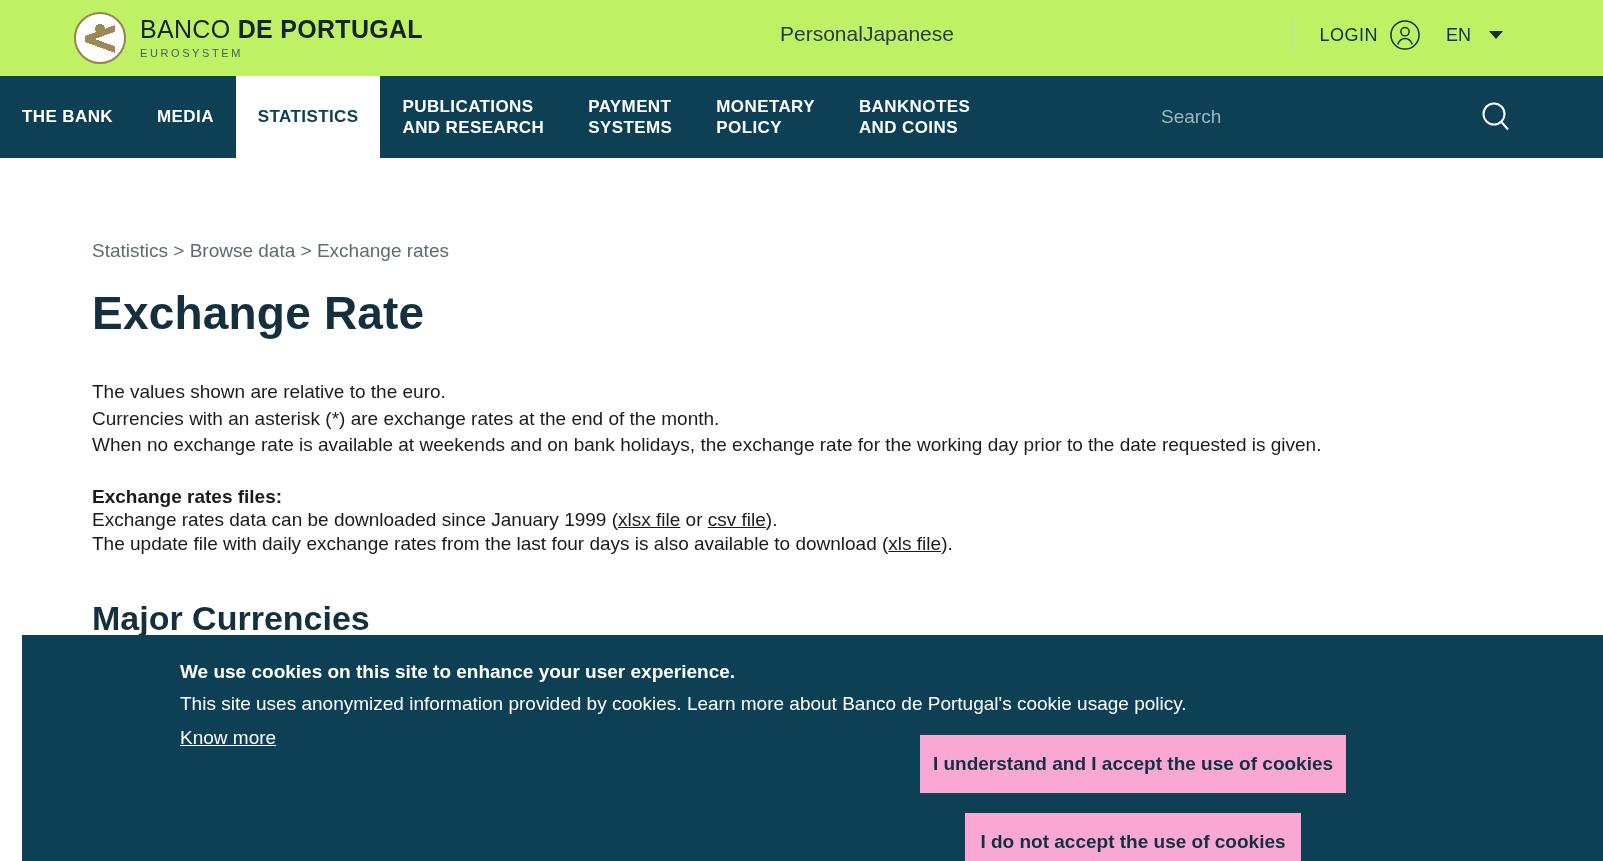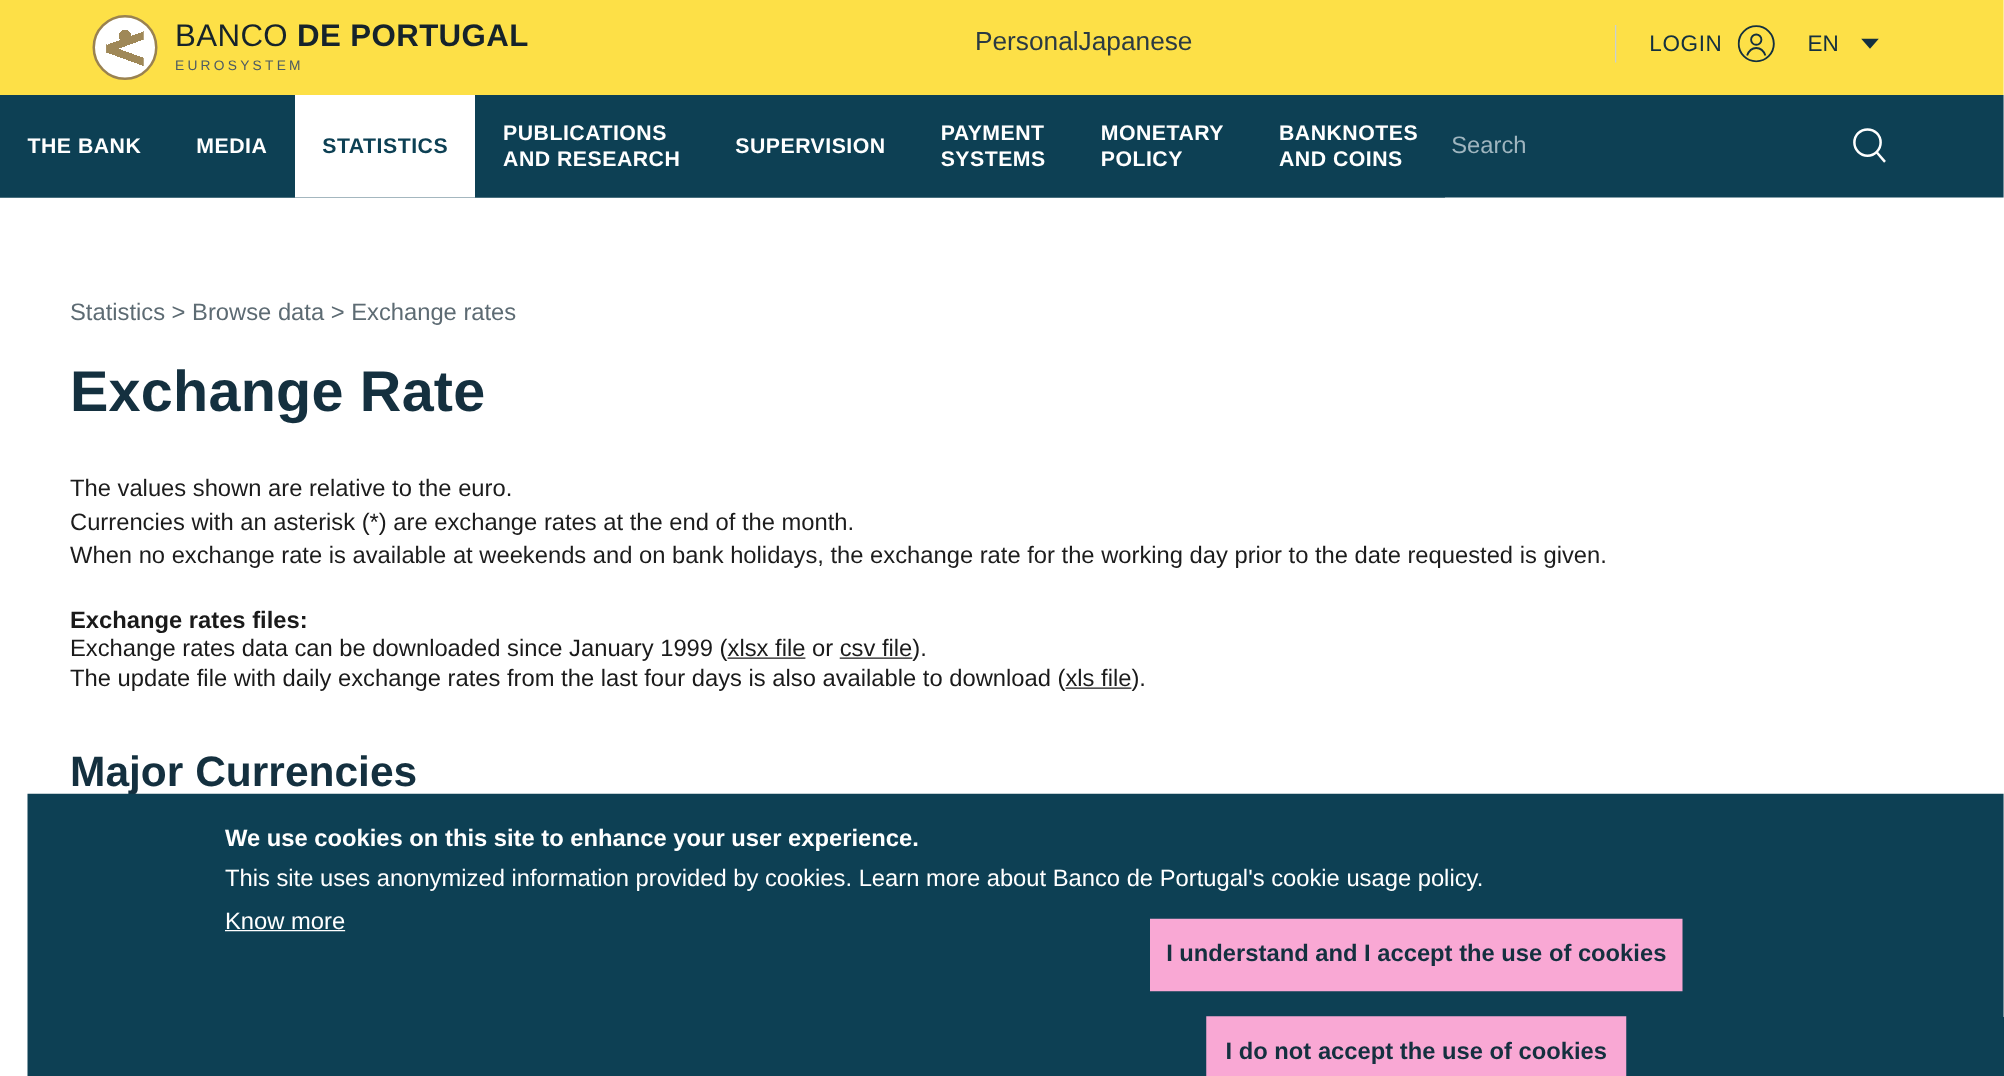--- a/index.html
+++ b/index.html
@@ -10,21 +10,21 @@
     background: #ffffff;
     font-family: "Liberation Sans", sans-serif;
     color: #1a1a1a;
   }
   .page { position: relative; width: 1603px; height: 861px; overflow: hidden; }
 
   
   .topbar {
     position: relative;
     height: 76px;
-    background: #fde047;
+    background: #bef264;
     display: flex;
     align-items: center;
   }
   .logo-wrap {
     display: flex;
     align-items: center;
     margin-left: 74px;
     gap: 14px;
   }
   .logo-seal {
@@ -128,21 +128,21 @@
     outline: none;
     color: #e7eef1;
     font-size: 19px;
     font-family: "Liberation Sans", sans-serif;
     width: 250px;
   }
   .nav-search input::placeholder { color: #9fb5bf; }
   .search-ic { width: 34px; height: 34px; }
 
   
-  .content { padding: 0 56px; }
+  .content { padding: 0 92px; }
   .breadcrumb {
     margin-top: 82px;
     font-size: 19px;
     color: #5d6b73;
   }
   h1.page-title {
     font-size: 46px;
     font-weight: 700;
     color: #14303f;
     margin: 24px 0 0 0;
@@ -258,21 +258,20 @@
     </div>
   </div>
 
   <div class="navbar">
     <div class="nav-left">
       <div class="nav-item first">THE BANK</div>
       <div class="nav-item">MEDIA</div>
       <div class="nav-item active">STATISTICS</div>
       <div class="nav-item">PUBLICATIONS
 AND RESEARCH</div>
-      <div class="nav-item">SUPERVISION</div>
       <div class="nav-item">PAYMENT
 SYSTEMS</div>
       <div class="nav-item">MONETARY
 POLICY</div>
       <div class="nav-item">BANKNOTES
 AND COINS</div>
     </div>
     <div class="nav-search">
       <input type="text" placeholder="Search" style="">
       <svg class="search-ic" viewBox="0 0 34 34">

